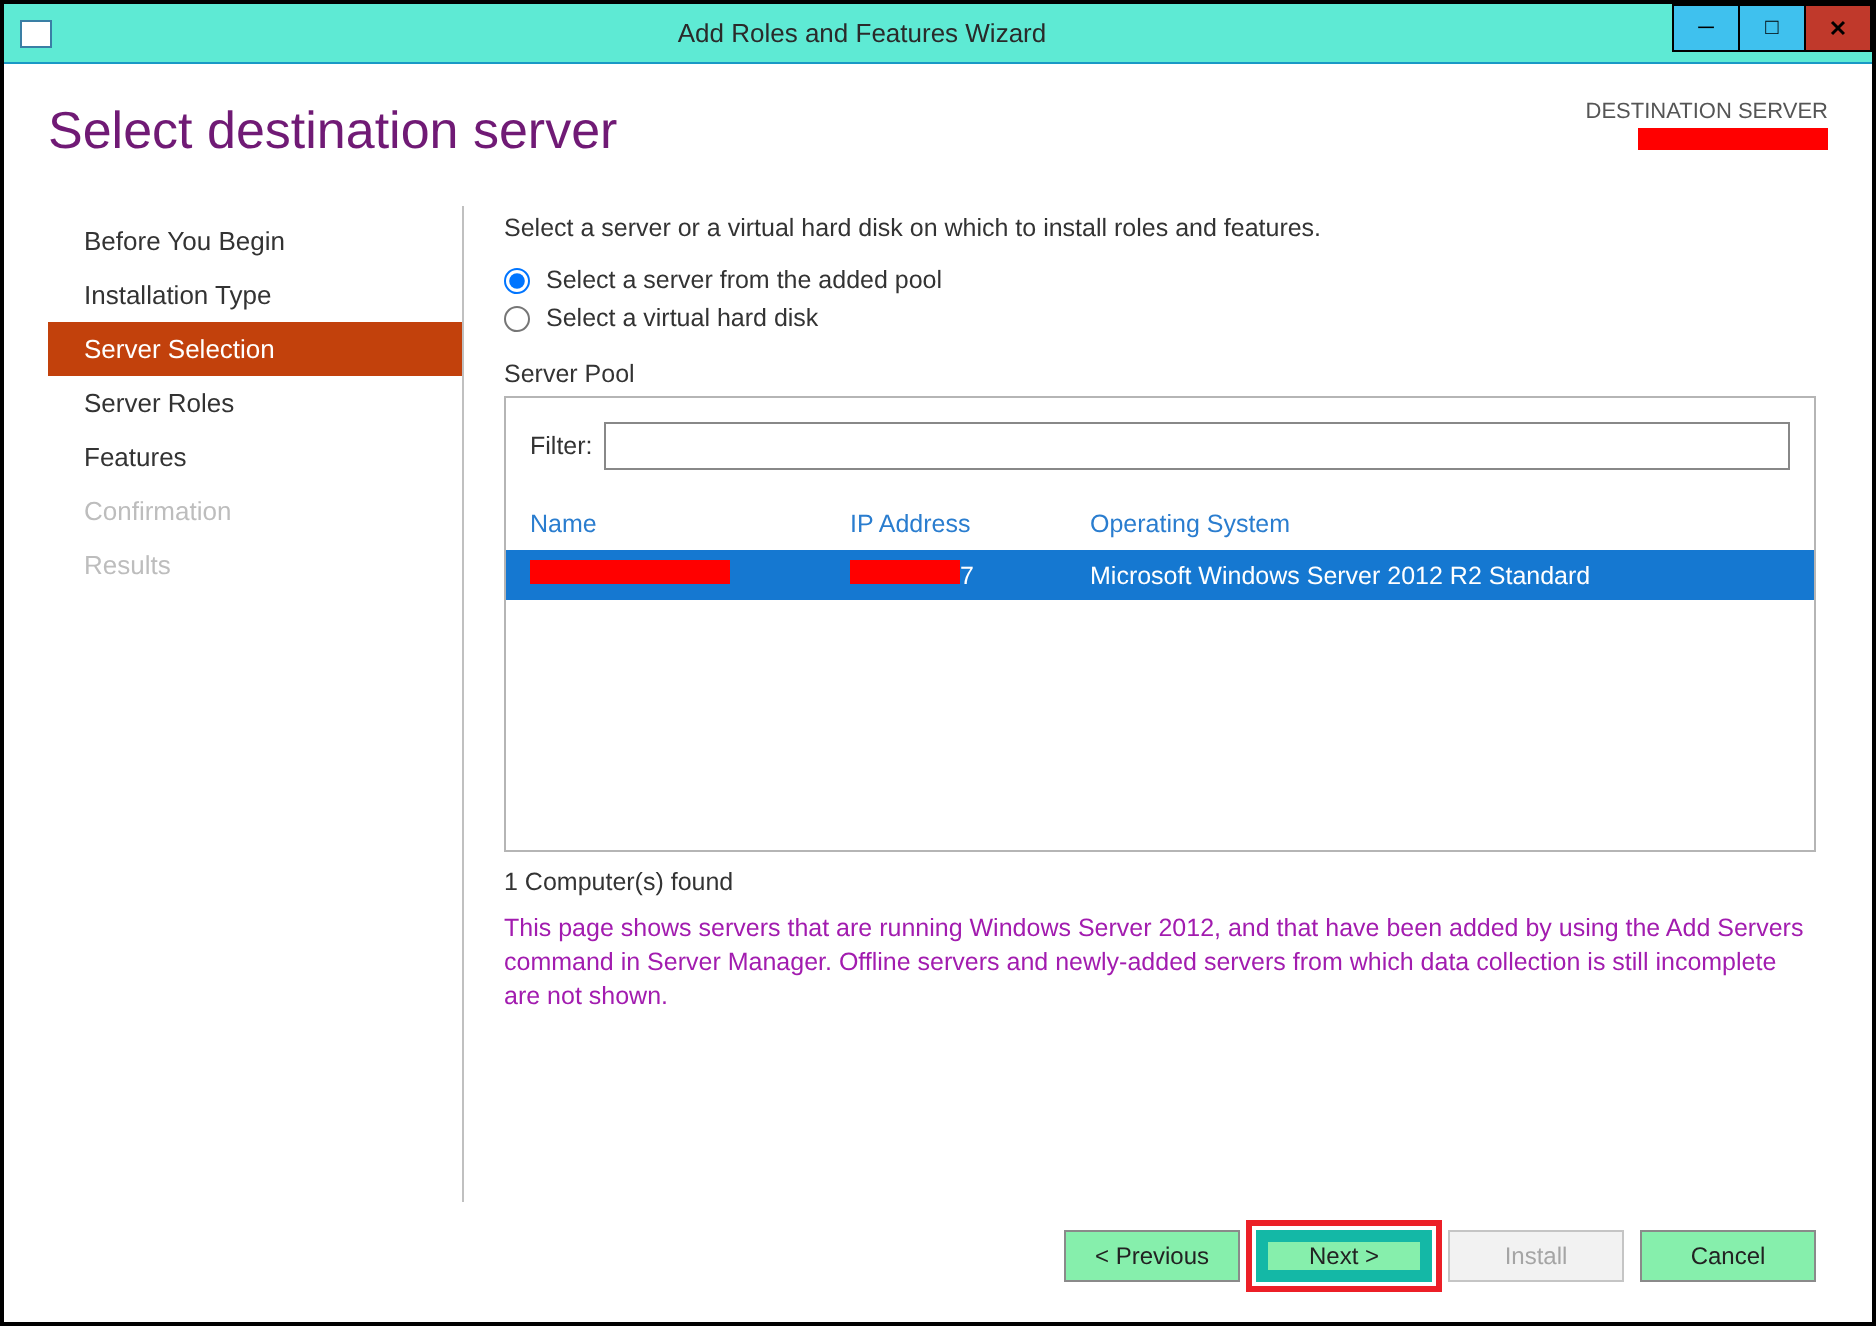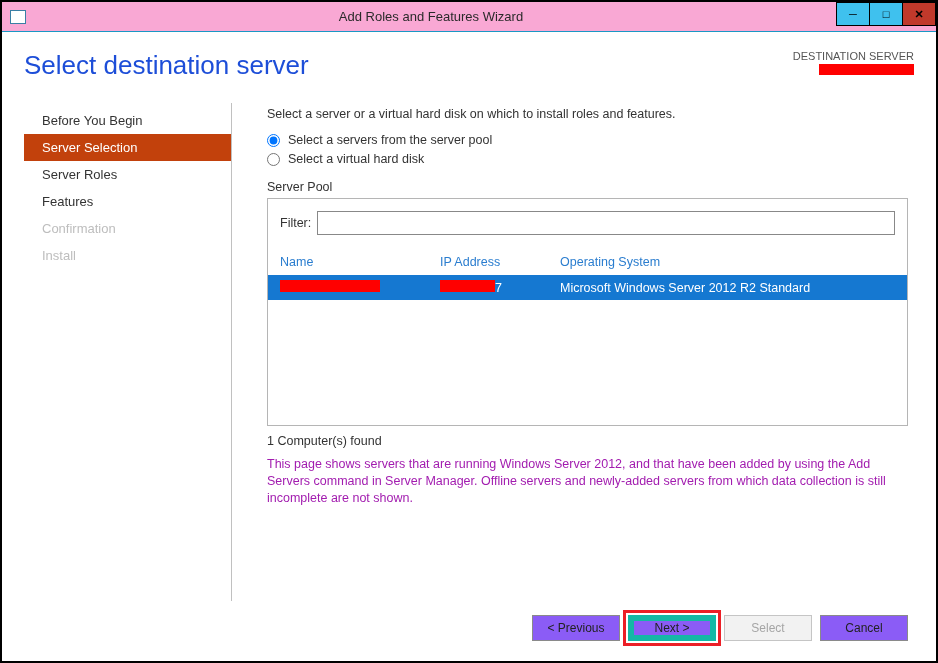--- a/index.html
+++ b/index.html
@@ -5,21 +5,21 @@
 * { box-sizing: border-box; margin: 0; padding: 0; }
 body {
   font-family: "Segoe UI", Tahoma, sans-serif;
   font-size: 12px;
   background: #fff;
   width: 938px;
   height: 663px;
   border: 2px solid #000;
 }
 .title-bar {
-  background: #f9a8d4;
+  background: #5eead4;
   height: 30px;
   display: flex;
   align-items: center;
   position: relative;
   border-bottom: 1px solid #1a98c5;
 }
 .title-icon {
   width: 16px;
   height: 14px;
   margin-left: 8px;
@@ -59,40 +59,39 @@
   height: calc(100% - 30px);
   padding: 18px 22px 10px 22px;
 }
 .header-row {
   display: flex;
   justify-content: space-between;
   align-items: flex-start;
   margin-bottom: 22px;
 }
 .page-title {
-  color: #1d4ed8;
+  color: #701a75;
   font-size: 26px;
   font-weight: 300;
 }
 .dest {
   text-align: right;
   font-size: 11px;
 }
 .dest-label { color: #555; }
 .dest-value {
   display: inline-block;
   width: 95px;
   height: 11px;
   background: #ff0000;
   margin-top: 2px;
 }
 .mid {
   display: flex;
   flex: 1;
-  gap: 15px;
 }
 .sidebar {
   width: 208px;
   border-right: 1px solid #c0c0c0;
   padding-top: 4px;
 }
 .side-item {
   padding: 6px 10px 6px 18px;
   color: #333;
   font-size: 13px;
@@ -167,21 +166,21 @@
 .info-text { margin-top: 8px; color: #a21caf; line-height: 1.35; }
 .footer {
   display: flex;
   justify-content: flex-end;
   padding: 14px 6px 10px;
 }
 .btn {
   width: 88px;
   height: 26px;
   margin-left: 8px;
-  background: #8b5cf6;
+  background: #86efac;
   border: 1px solid #8a8a8a;
   font-size: 12px;
   color: #222;
   cursor: pointer;
 }
 .btn:disabled {
   color: #a5a5a5;
   border-color: #c5c5c5;
   background: #f2f2f2;
 }
@@ -211,33 +210,34 @@
     <div class="dest">
       <div class="dest-label">DESTINATION SERVER</div>
       <span class="dest-value"></span>
     </div>
   </div>
 
   <div class="mid">
 
     <div class="sidebar">
       <div class="side-item">Before You Begin</div>
+      <div class="side-item">Installation Type</div>
       <div class="side-item active">Server Selection</div>
       <div class="side-item">Server Roles</div>
       <div class="side-item">Features</div>
       <div class="side-item disabled">Confirmation</div>
-      <div class="side-item disabled">Install</div>
+      <div class="side-item disabled">Results</div>
     </div>
 
     <div class="main">
       <div class="intro">Select a server or a virtual hard disk on which to install roles and features.</div>
 
       <div class="radio-row">
         <input type="radio" name="srcsel" checked="" style="">
-        <span>Select a servers from the server pool</span>
+        <span>Select a server from the added pool</span>
       </div>
       <div class="radio-row">
         <input type="radio" name="srcsel" style="">
         <span>Select a virtual hard disk</span>
       </div>
 
       <div class="pool-label">Server Pool</div>
 
       <div class="pool-box">
         <div class="filter-row">
@@ -264,17 +264,17 @@
 
       <div class="count-text">1 Computer(s) found</div>
       <div class="info-text">This page shows servers that are running Windows Server 2012, and that have been added by using the Add Servers command in Server Manager. Offline servers and newly-added servers from which data collection is still incomplete are not shown.</div>
     </div>
 
   </div>
 
   <div class="footer">
     <button class="btn">&lt; Previous</button>
     <button class="btn highlight">Next &gt;</button>
-    <button class="btn" disabled="">Select</button>
+    <button class="btn" disabled="">Install</button>
     <button class="btn">Cancel</button>
   </div>
 
 </div>
 
 </body></html>

